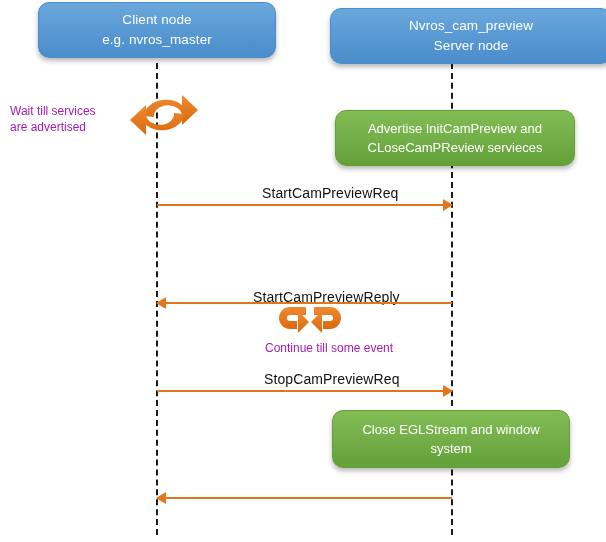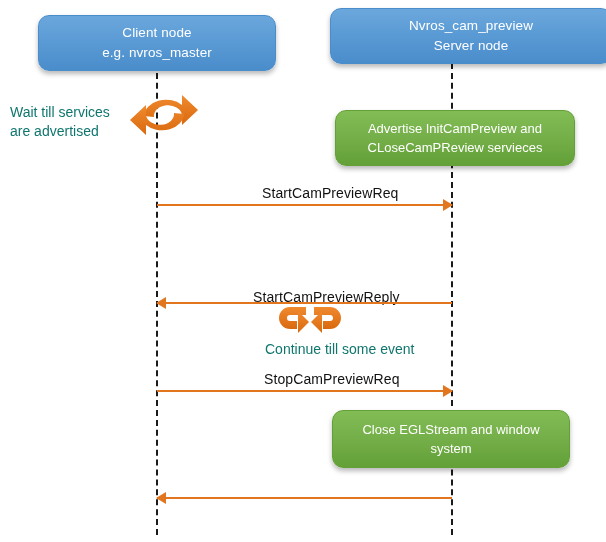--- a/index.html
+++ b/index.html
@@ -95,38 +95,38 @@
     position: absolute;
     color: #111111;
     font-size: 14px;
     white-space: nowrap;
     letter-spacing: .1px;
   }
 
   
   .note {
     position: absolute;
-    color: #0f766e;
-    font-size: 14px;
+    color: #a21caf;
+    font-size: 12px;
     line-height: 1.35;
   }
   .note.center { text-align: center; white-space: nowrap; }
 
   
   .loop-icon { position: absolute; }
 </style>
 </head>
 <body>
 
 <div id="canvas">
 
   <div class="lifeline" style="left:156px; top:63px; height:472px;"></div>
   <div class="lifeline" style="left:451px; top:63px; height:472px;"></div>
 
-  <div class="node-box" style="left:38px; top:15px; width:238px; height:56px;">
+  <div class="node-box" style="left:38px; top:2px; width:238px; height:56px;">
     <span class="line1">Client node</span>
     <span class="line2">e.g. nvros_master</span>
   </div>
 
   <div class="node-box" style="left:330px; top:8px; width:282px; height:56px;">
     <span class="line1">Nvros_cam_preview</span>
     <span class="line2">Server node</span>
   </div>
 
   <div class="note" style="left:10px; top:103px; width:125px;">

